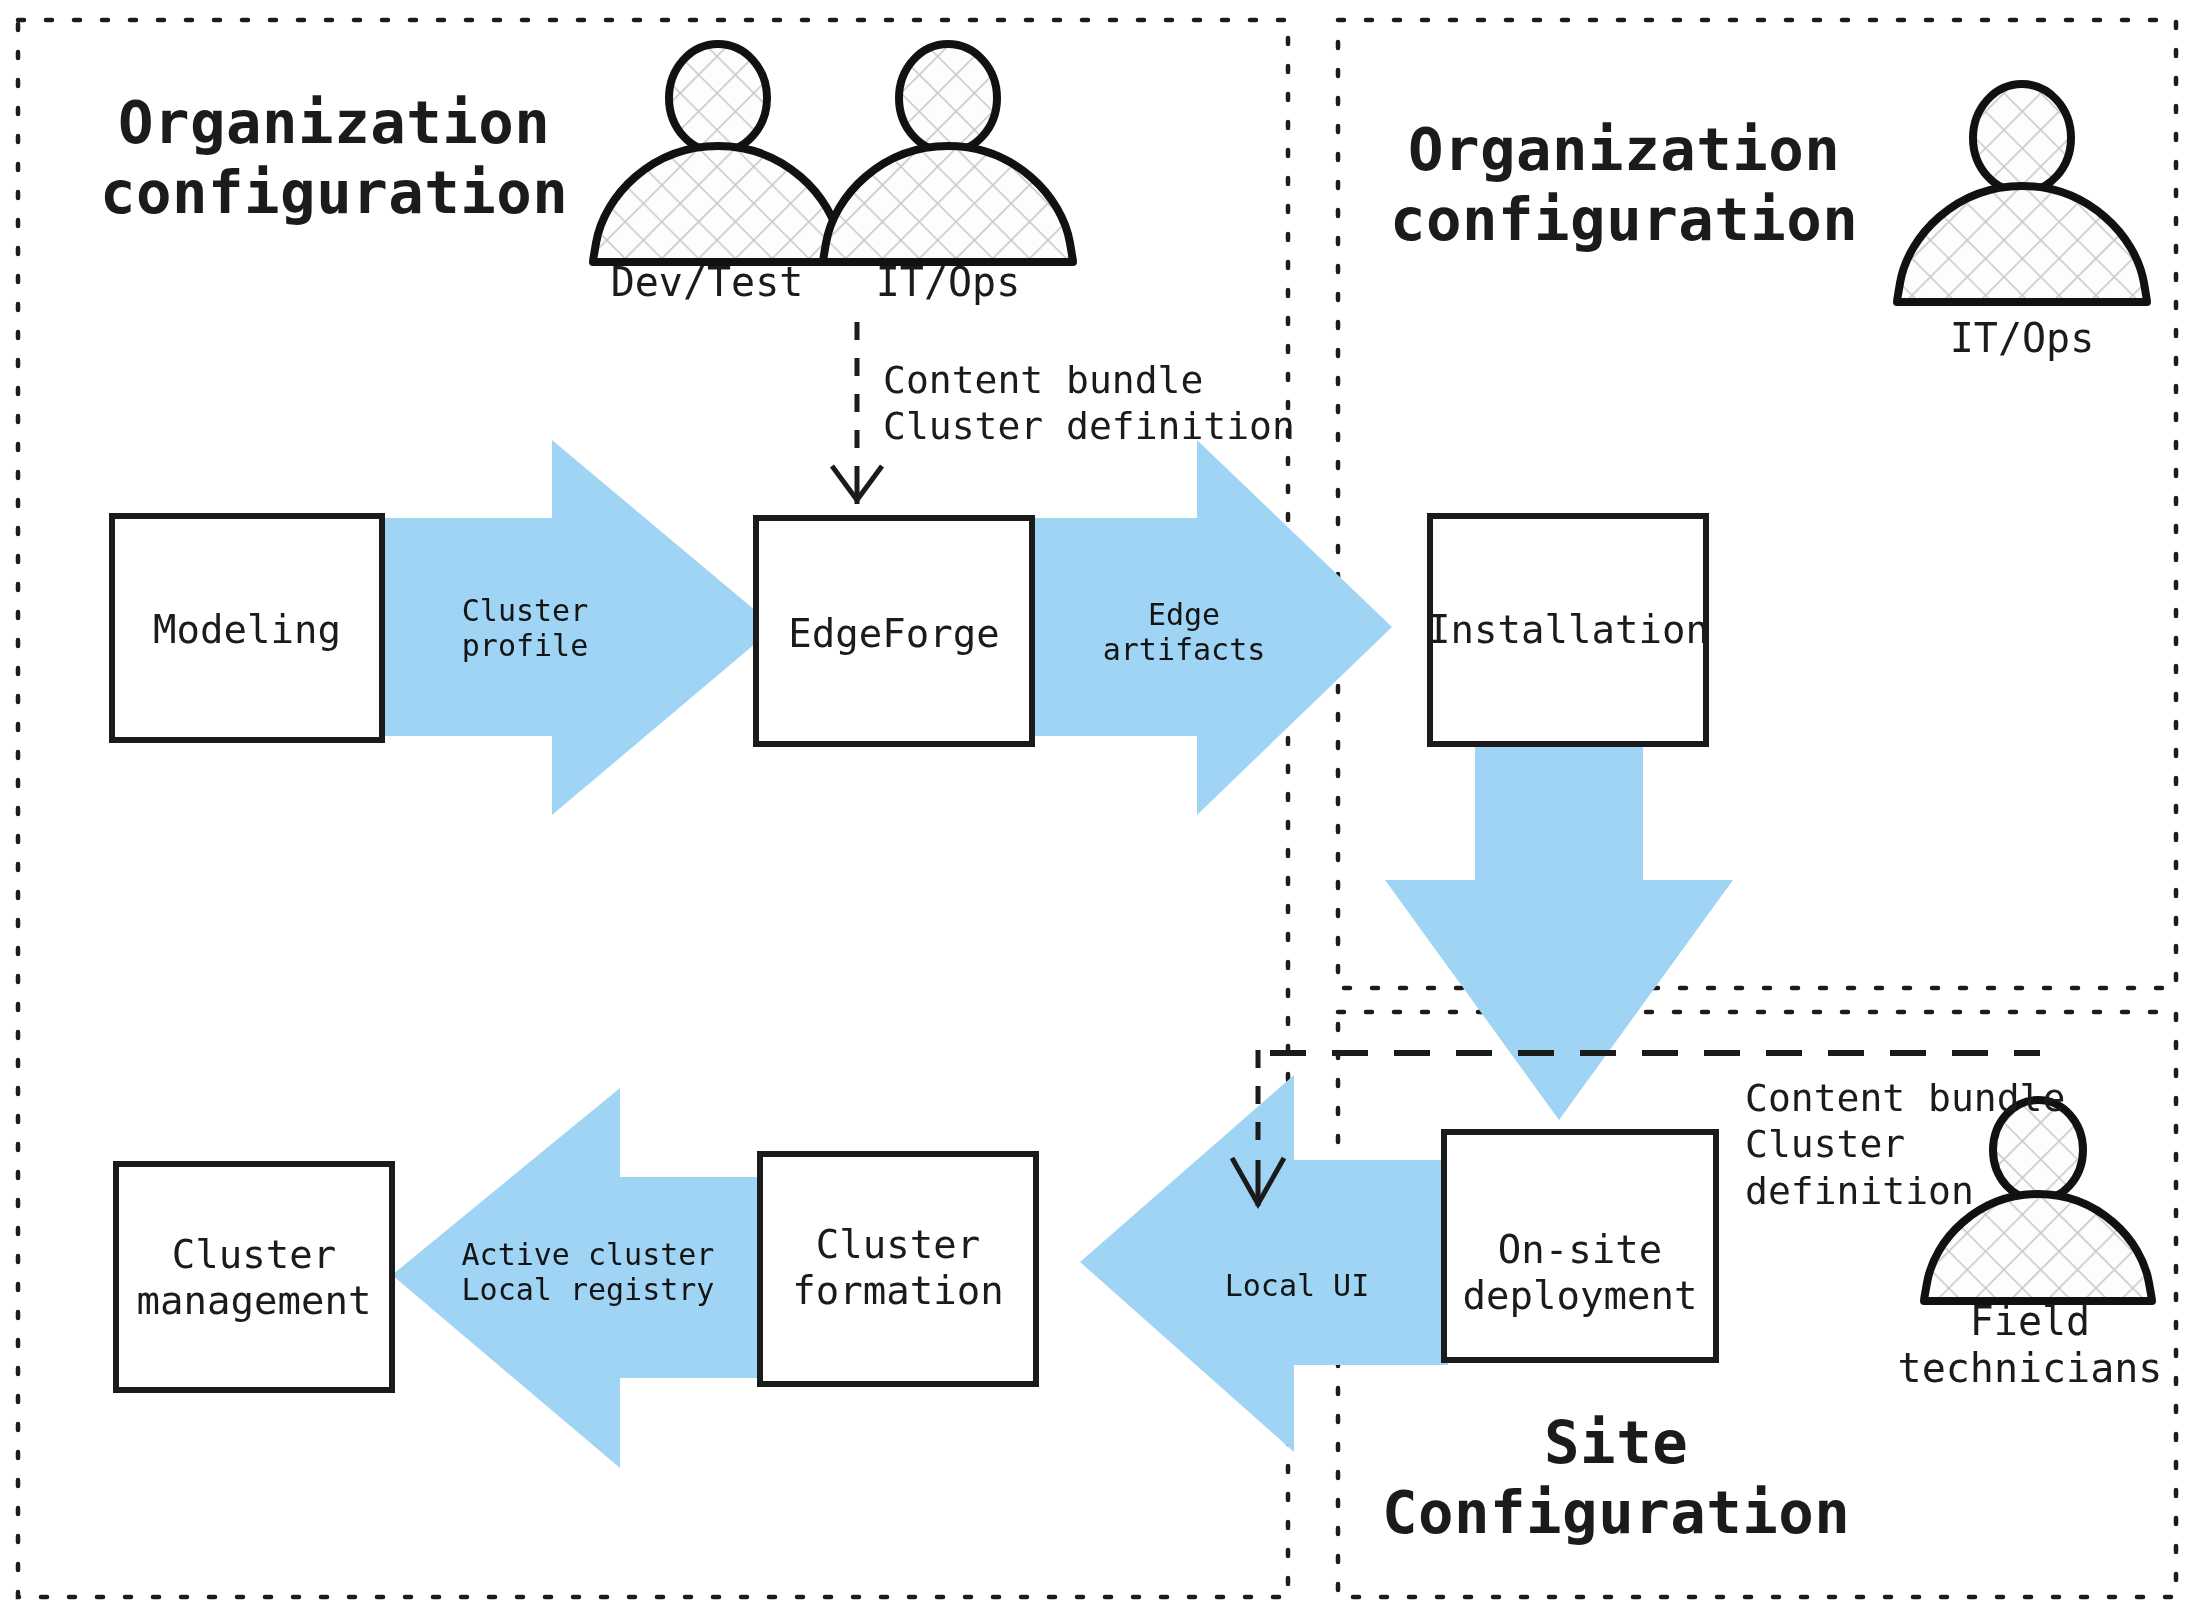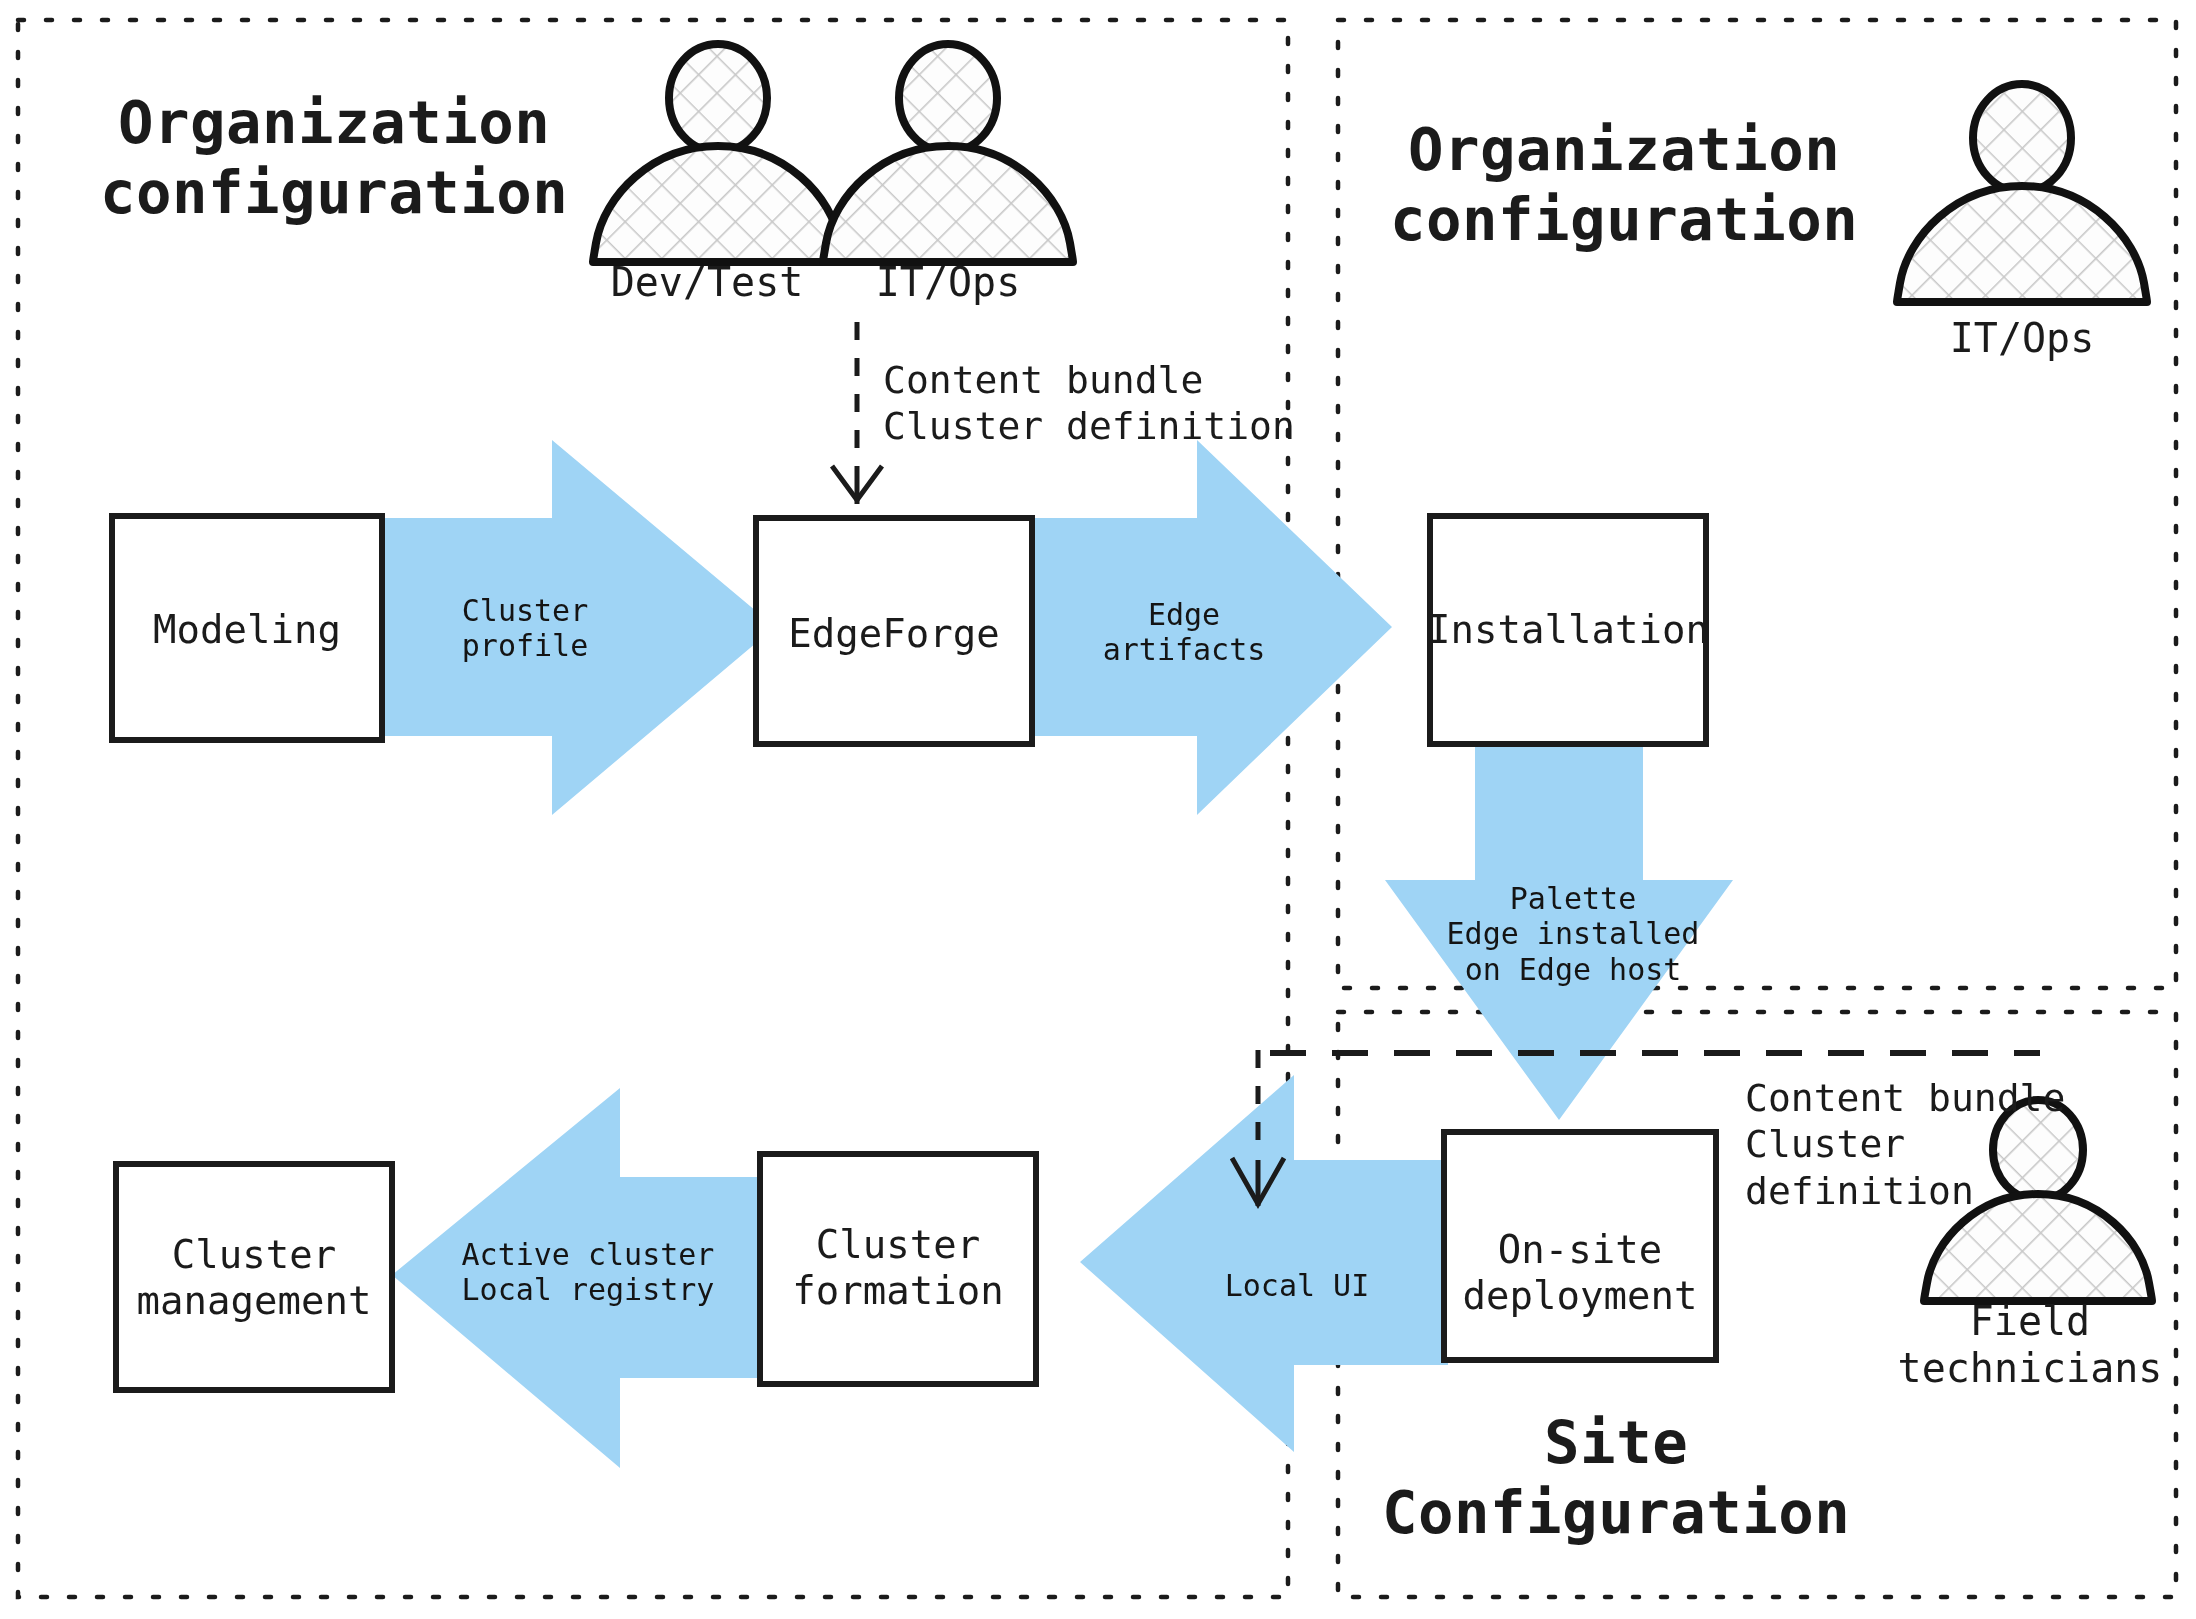--- a/index.html
+++ b/index.html
@@ -181,23 +181,20 @@
 
   <div class="txt box-label center" style="left:254px;top:1278px;">Cluster
 management</div>
 
   <div class="txt arrow-label center" style="left:525px;top:628px;">Cluster
 profile</div>
 
   <div class="txt arrow-label center" style="left:1184px;top:632px;">Edge
 artifacts</div>
 
-  <div class="txt arrow-label center" style="left:1573px;top:934px;">Palette
-Edge installed
-on Edge host</div>
 
   <div class="txt arrow-label center" style="left:1297px;top:1258px;margin-top:28px;">Local UI</div>
 
   <div class="txt arrow-label center" style="left:588px;top:1272px;">Active cluster
 Local registry</div>
 
   <div class="txt note-label" style="left:883px;top:357px;">Content bundle
 Cluster definition</div>
 
   <div class="txt note-label" style="left:1745px;top:1075px;">Content bundle

